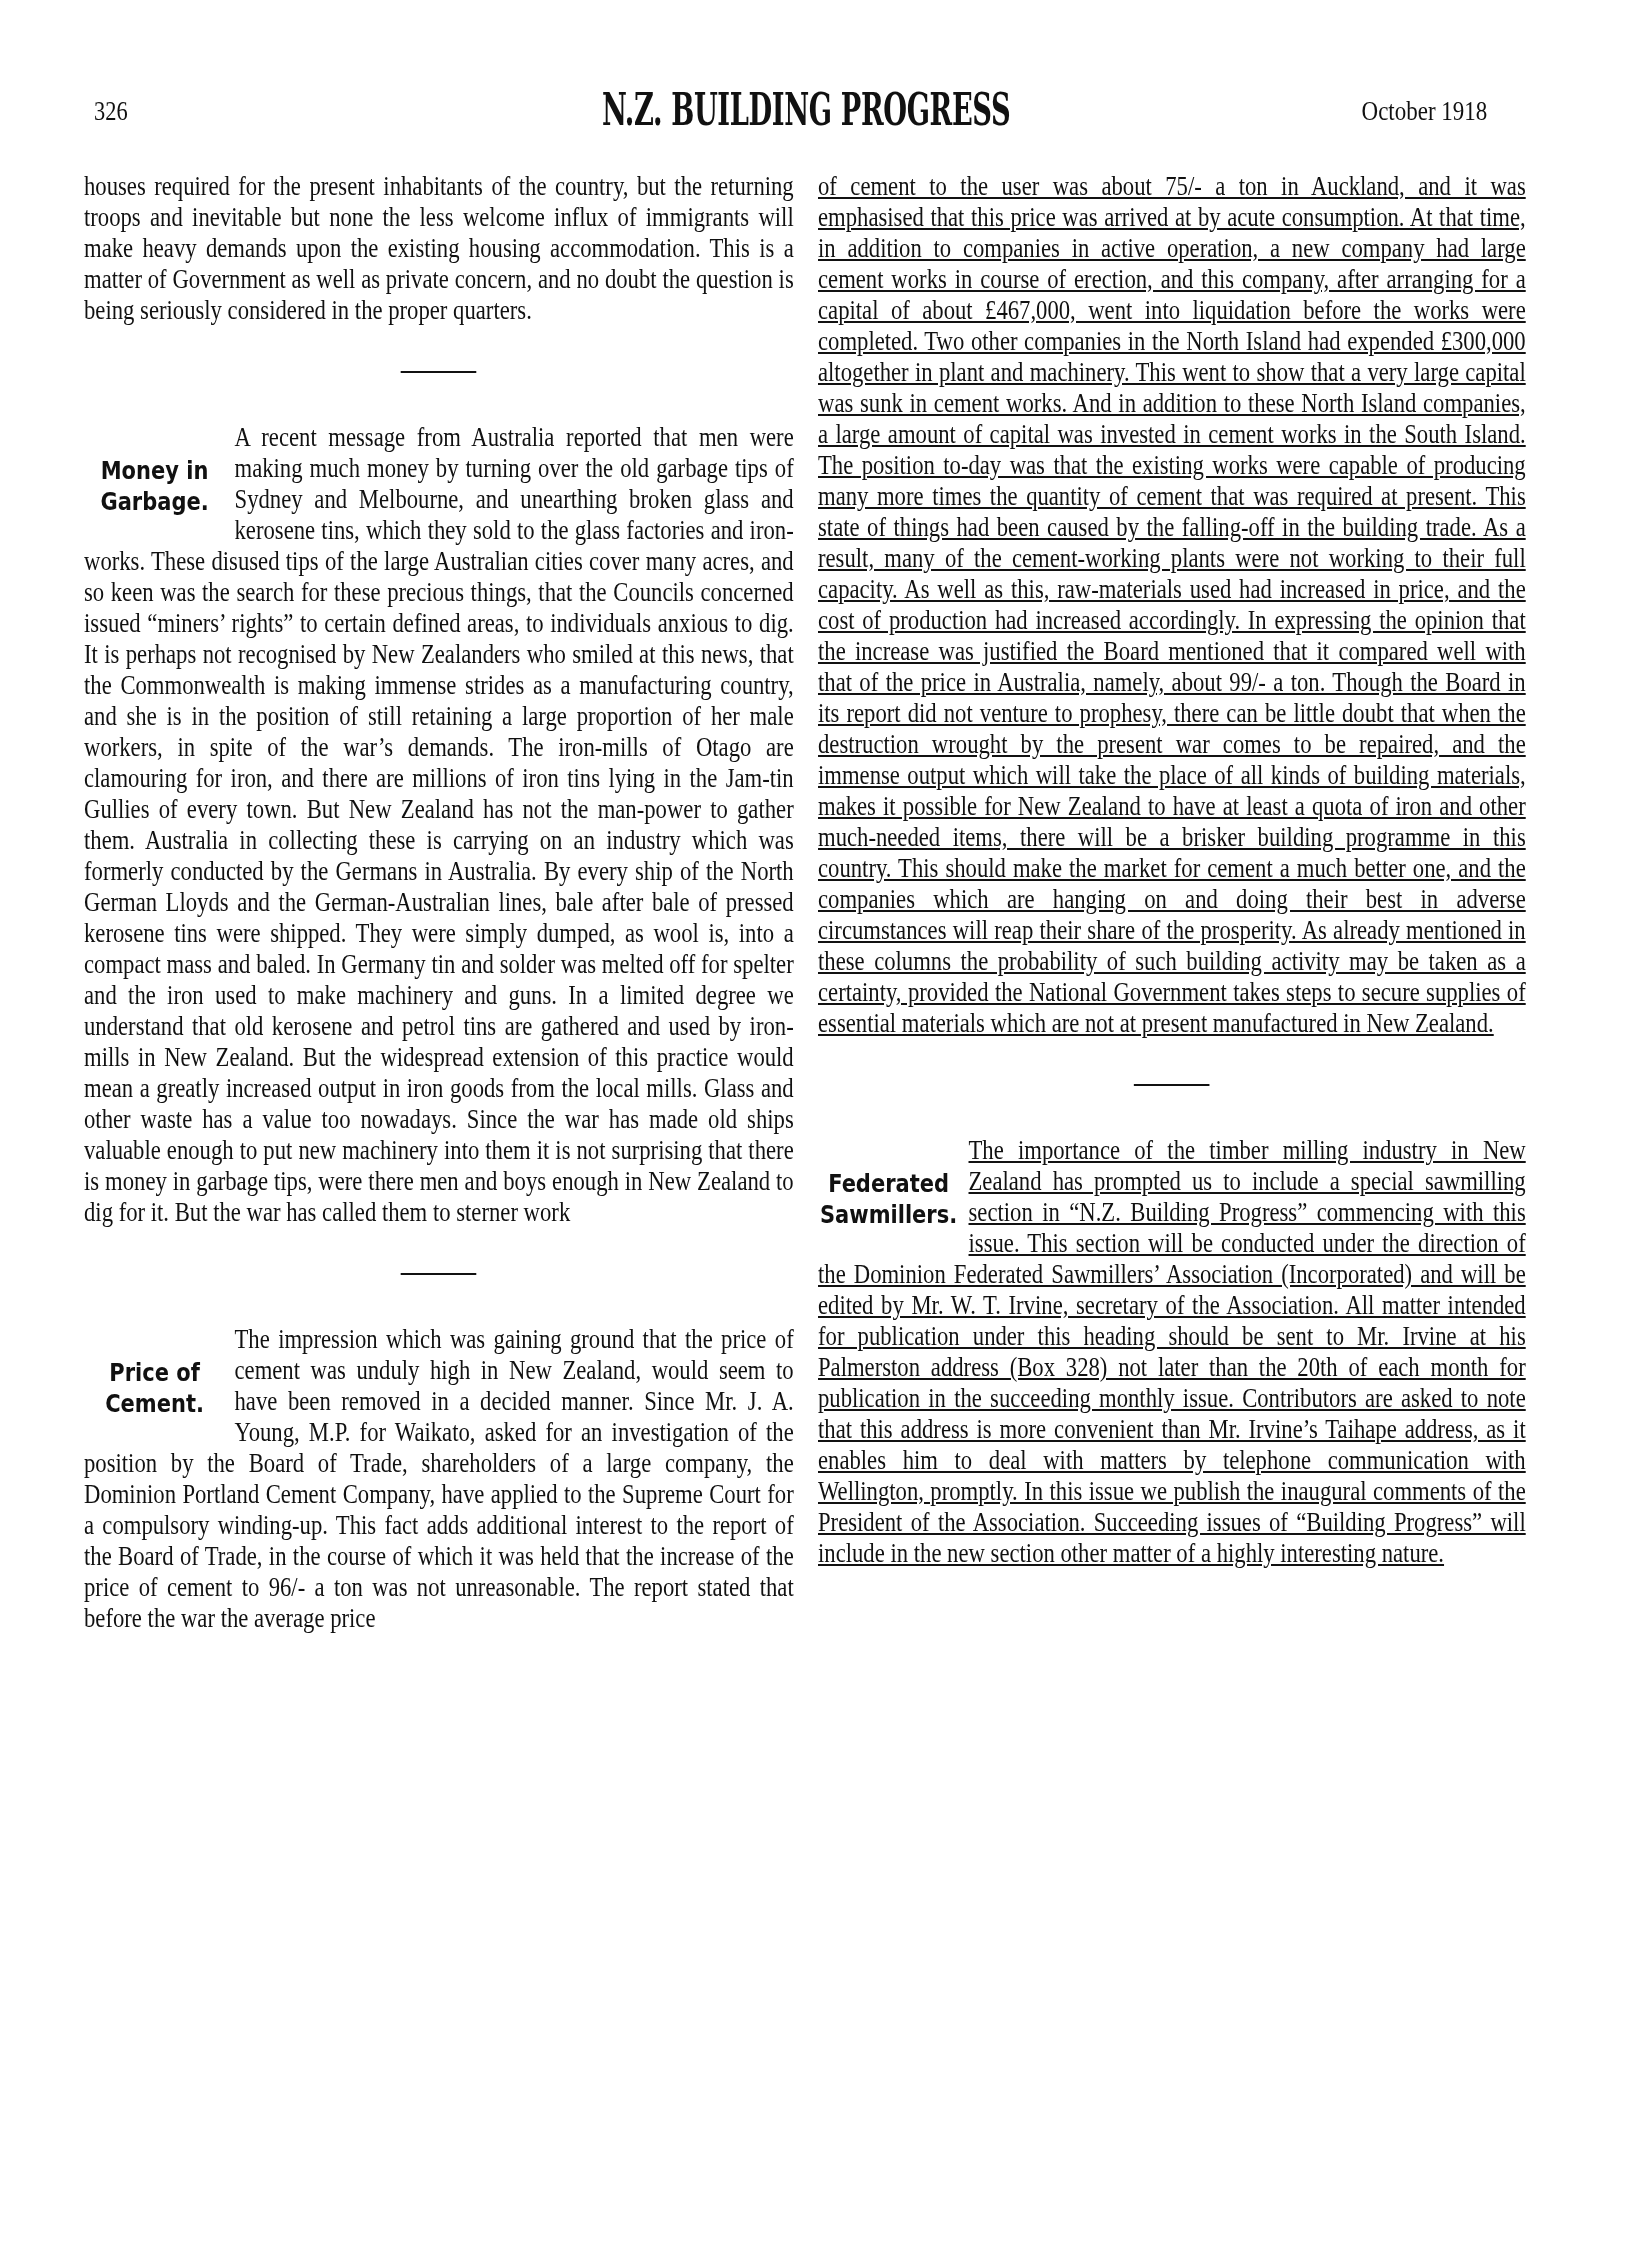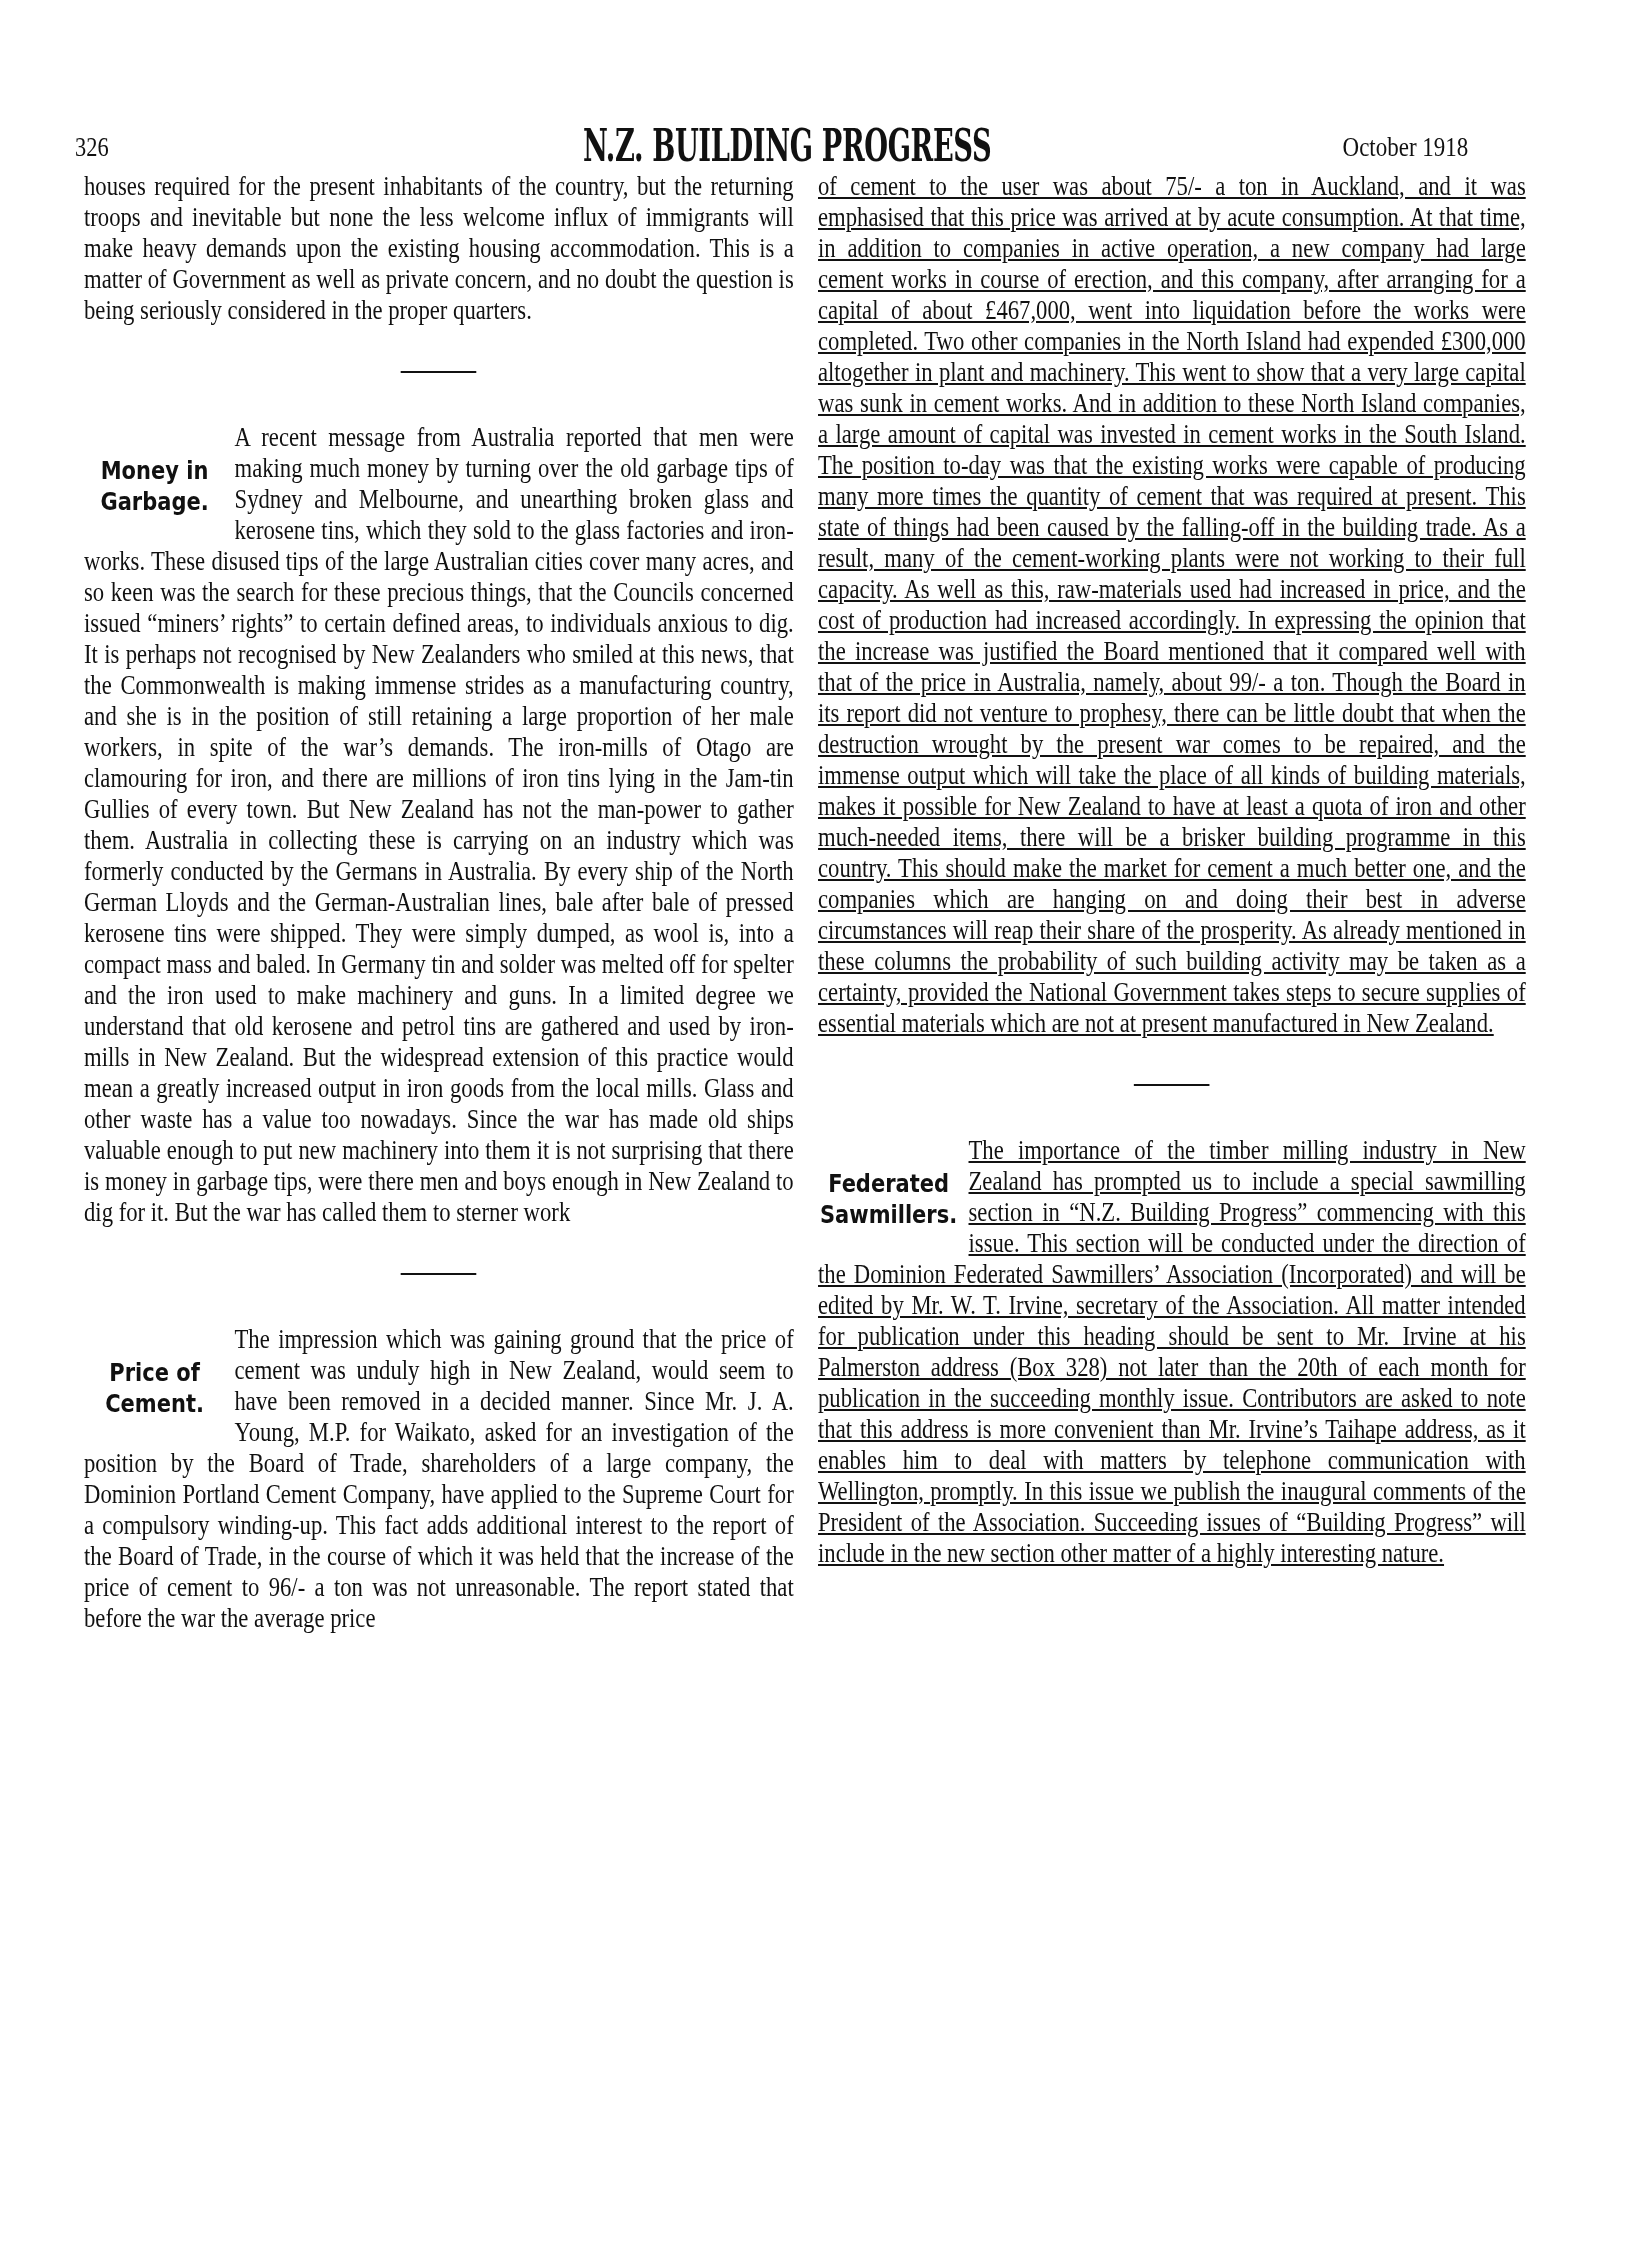--- a/index.html
+++ b/index.html
@@ -7,24 +7,23 @@
       width: 1645px;
       height: 2250px;
       position: relative;
       overflow: hidden;
       color: #111111;
       font-family: "Liberation Serif", "DejaVu Serif", serif;
     }
     .page-header {
       position: absolute;
       top: 84px;
-      left: 75px;
+      left: 94px;
       width: 1393px;
       height: 62px;
-      margin-top: 36px;
     }
     .page-number {
       position: absolute;
       left: 0;
       top: 11.2px;
       font-size: 28px;
       font-family: "Liberation Serif", serif;
       transform: scaleX(0.8);
       transform-origin: left center;
     }

